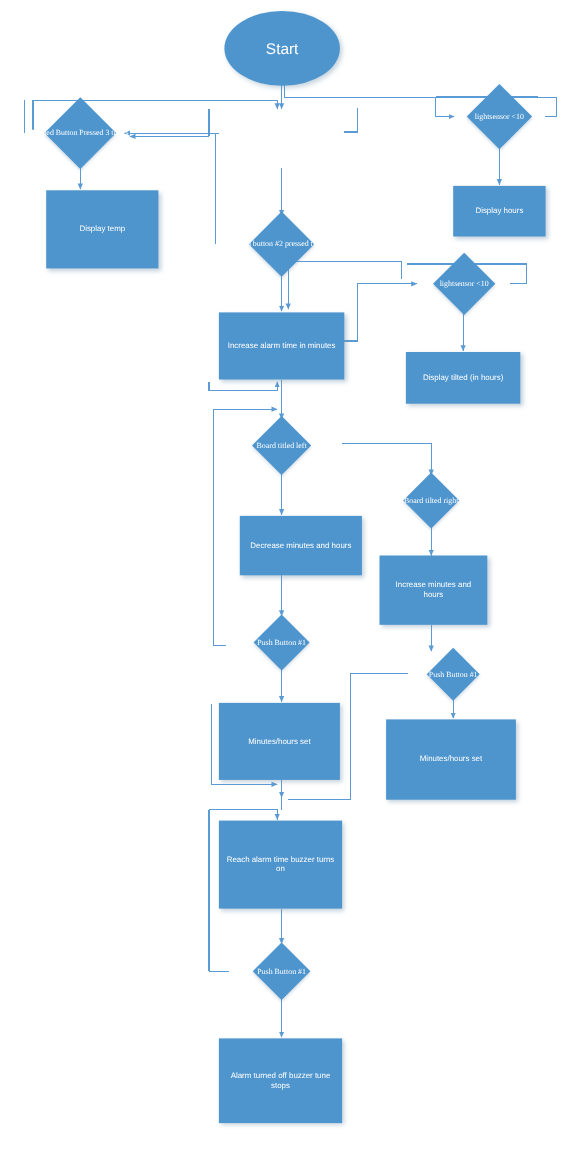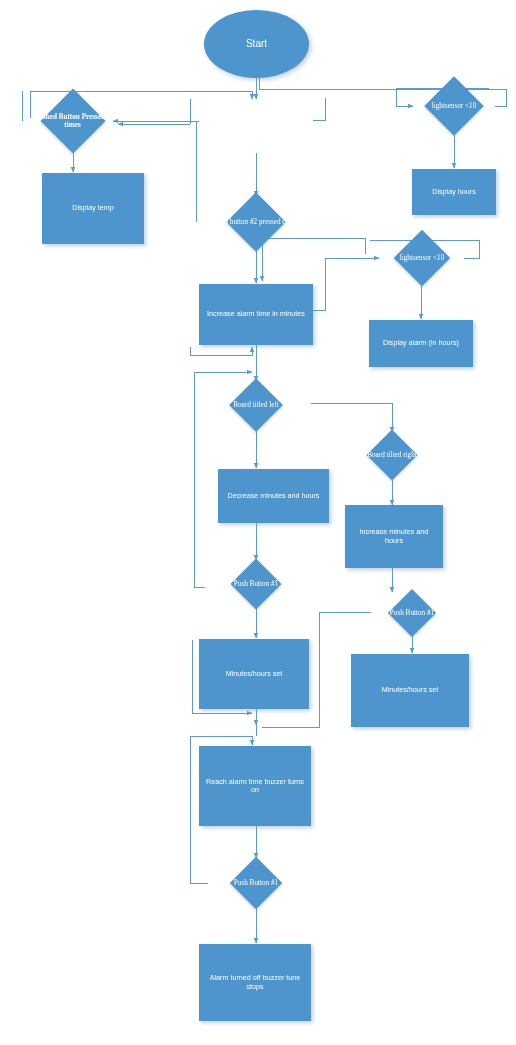--- a/index.html
+++ b/index.html
@@ -56,21 +56,21 @@
     top: 50%;
     transform: translate(-50%, -50%) rotate(45deg);
     background: #4E95CE;
     box-shadow: 1px 1px 3px rgba(120,150,175,0.4);
     z-index: 1;
   }
   
   .ellipse {
     background: #4E95CE;
     border-radius: 50%;
-    font-size: 10px;
+    font-size: 14px;
     box-shadow: 2px 2px 5px rgba(120,150,175,0.45);
   }
   .serif-lbl { font-family: "Liberation Serif", "DejaVu Serif", serif; justify-content: flex-end; }
   .sans-lbl  { font-family: "Liberation Sans", "DejaVu Sans", sans-serif; }
 </style>
 </head>
 <body>
 
 <div id="page">
 
@@ -171,21 +171,21 @@
     </g>
   </svg>
 
   <div class="node ellipse sans-lbl" style="left:204px; top:10px; width:105px; height:68px;">
     <span class="label">Start</span>
   </div>
 
 
   <div class="node diamond serif-lbl" style="left:22px; top:93px; width:101px; height:56px;">
     <span class="dshape" style="width:46px; height:46px;"></span>
-    <span class="label" style="width:96px;font-weight:bold;">Pushed Button Pressed 3 times</span>
+    <span class="label" style="width:96px;">Pushed Button Pressed 3 times</span>
   </div>
 
   <div class="node rect sans-lbl" style="left:22px; top:173px; width:102px; height:71px;margin-left:20px;">
     <span class="label">Display temp</span>
   </div>
 
   <div class="node diamond serif-lbl" style="left:412px; top:78px; width:84px; height:56px;">
     <span class="dshape" style="width:42px; height:42px;"></span>
     <span class="label" style="width:82px;">lightsensor &lt;10</span>
   </div>
@@ -202,21 +202,21 @@
   <div class="node rect sans-lbl" style="left:199px; top:284px; width:114px; height:61px;">
     <span class="label">Increase alarm time in minutes</span>
   </div>
 
   <div class="node diamond serif-lbl" style="left:379px; top:232px; width:86px; height:52px;">
     <span class="dshape" style="width:40px; height:40px;"></span>
     <span class="label" style="width:84px;">lightsensor &lt;10</span>
   </div>
 
   <div class="node rect sans-lbl" style="left:369px; top:320px; width:104px; height:47px;">
-    <span class="label">Display alarm (in hours)</span>
+    <span class="label">Display tilted (in hours)</span>
   </div>
 
   <div class="node diamond serif-lbl" style="left:201px; top:381px; width:110px; height:48px;">
     <span class="dshape" style="width:38px; height:38px;"></span>
     <span class="label" style="width:106px;">Board titled left</span>
   </div>
 
   <div class="node rect sans-lbl" style="left:218px; top:469px; width:111px; height:54px;">
     <span class="label">Decrease minutes and hours</span>
   </div>

